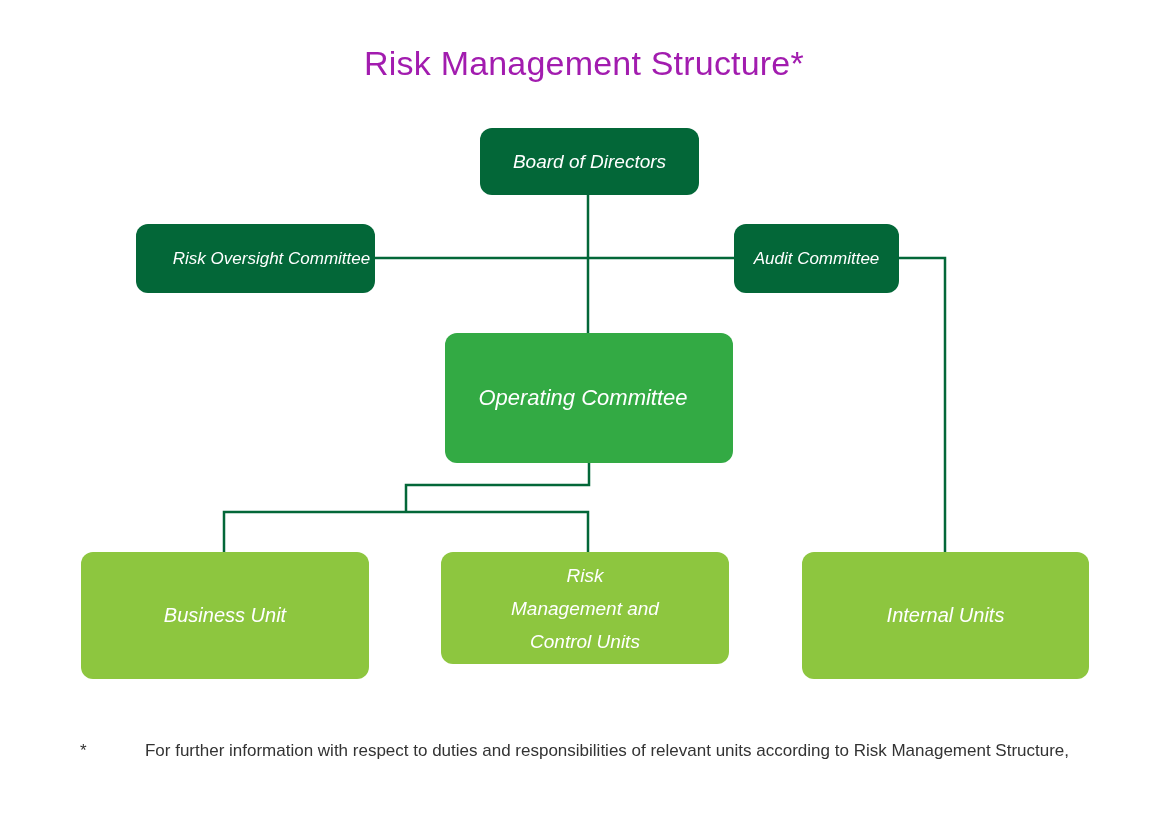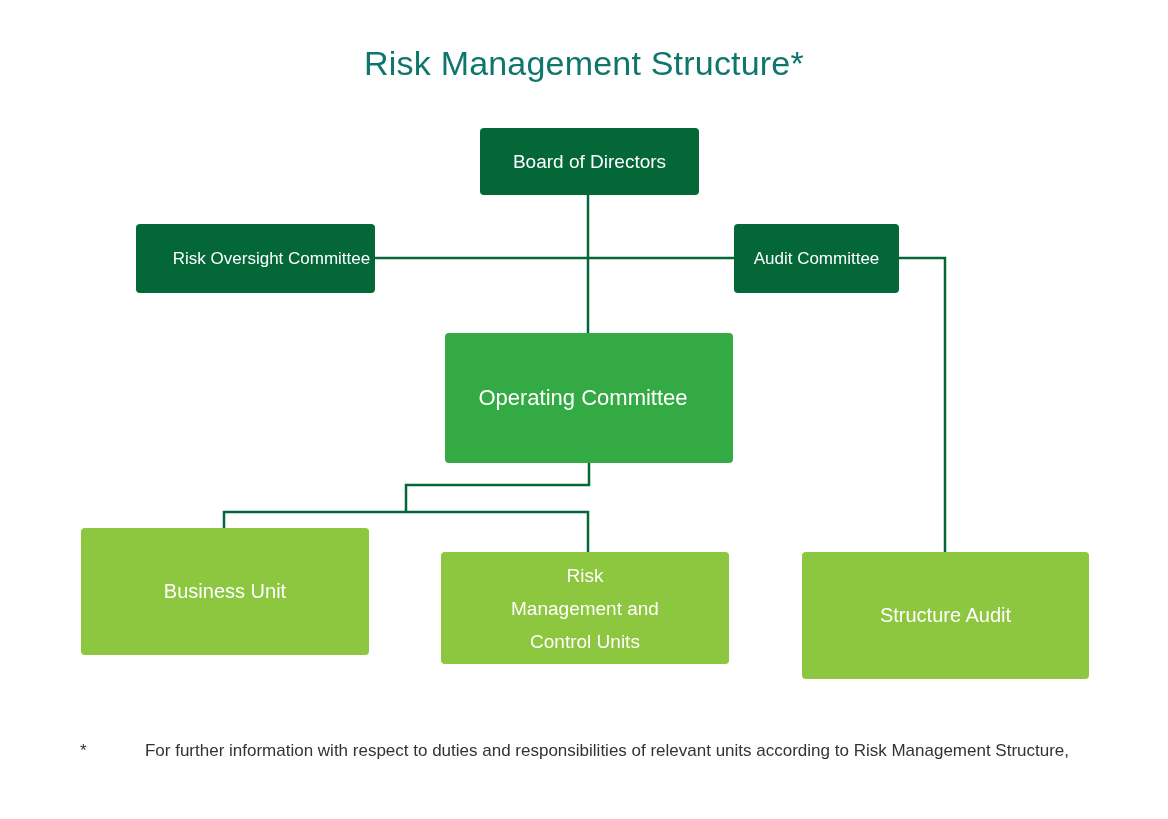--- a/index.html
+++ b/index.html
@@ -1,31 +1,31 @@
 <!DOCTYPE html>
 <html><head>
   <meta charset="utf-8">
   <style>
     html, body { margin: 0; padding: 0; background: #ffffff; }
     body { width: 1168px; height: 819px; position: relative; overflow: hidden;
            font-family: "Liberation Sans", "DejaVu Sans", sans-serif; }
     .title { position: absolute; left: 0; top: 44px; width: 1168px; text-align: center;
-             font-size: 34px; color: #0f766e; font-weight: normal; letter-spacing: 0.2px; }
+             font-size: 34px; color: #a21caf; font-weight: normal; letter-spacing: 0.2px; }
     svg.lines { position: absolute; left: 0; top: 0; width: 1168px; height: 819px; }
     .box { position: absolute; display: flex; align-items: center; justify-content: center;
-           text-align: center; color: #ffffff; border-radius: 4px; box-sizing: border-box; }
+           text-align: center; color: #ffffff; border-radius: 12px; box-sizing: border-box; font-style: italic; }
     .dark { background: #036738; }
     .mid { background: #33aa44; }
     .light { background: #8dc63f; }
     .box span { display: block; }
     #board { left: 480px; top: 128px; width: 219px; height: 67px; font-size: 19px; }
     #risk-oversight { left: 136px; top: 224px; width: 239px; height: 69px; font-size: 17px; padding-left: 32px; }
     #audit { left: 734px; top: 224px; width: 165px; height: 69px; font-size: 17px; }
     #operating { left: 445px; top: 333px; width: 288px; height: 130px; font-size: 22px; padding-right: 12px; }
-    #business { left: 81px; top: 528px; width: 288px; height: 127px; font-size: 20px; }
+    #business { left: 81px; top: 552px; width: 288px; height: 127px; font-size: 20px; }
     #rmcu { left: 441px; top: 552px; width: 288px; height: 112px; font-size: 19px; line-height: 33px; flex-direction: column; }
     #internal { left: 802px; top: 552px; width: 287px; height: 127px; font-size: 20px; }
     .footnote { position: absolute; left: 80px; top: 736px; width: 1040px; font-size: 17px;
                 color: #333333; line-height: 29px; }
     .footnote .star { position: absolute; left: 0; top: 0; }
     .footnote .text { margin-left: 14px; display: block; text-align: center; }
   </style>
 </head>
 <body>
 
@@ -61,19 +61,19 @@
   <span>Business Unit</span>
 </div>
 
 <div class="box light" id="rmcu">
   <span>Risk</span>
   <span>Management and</span>
   <span>Control Units</span>
 </div>
 
 <div class="box light" id="internal">
-  <span>Structure Audit</span>
+  <span>Internal Units</span>
 </div>
 
 <div class="footnote">
   <span class="star">*</span>
   <span class="text">For further information with respect to duties and responsibilities of relevant units according to Risk Management Structure,</span>
 </div>
 
 </body></html>

